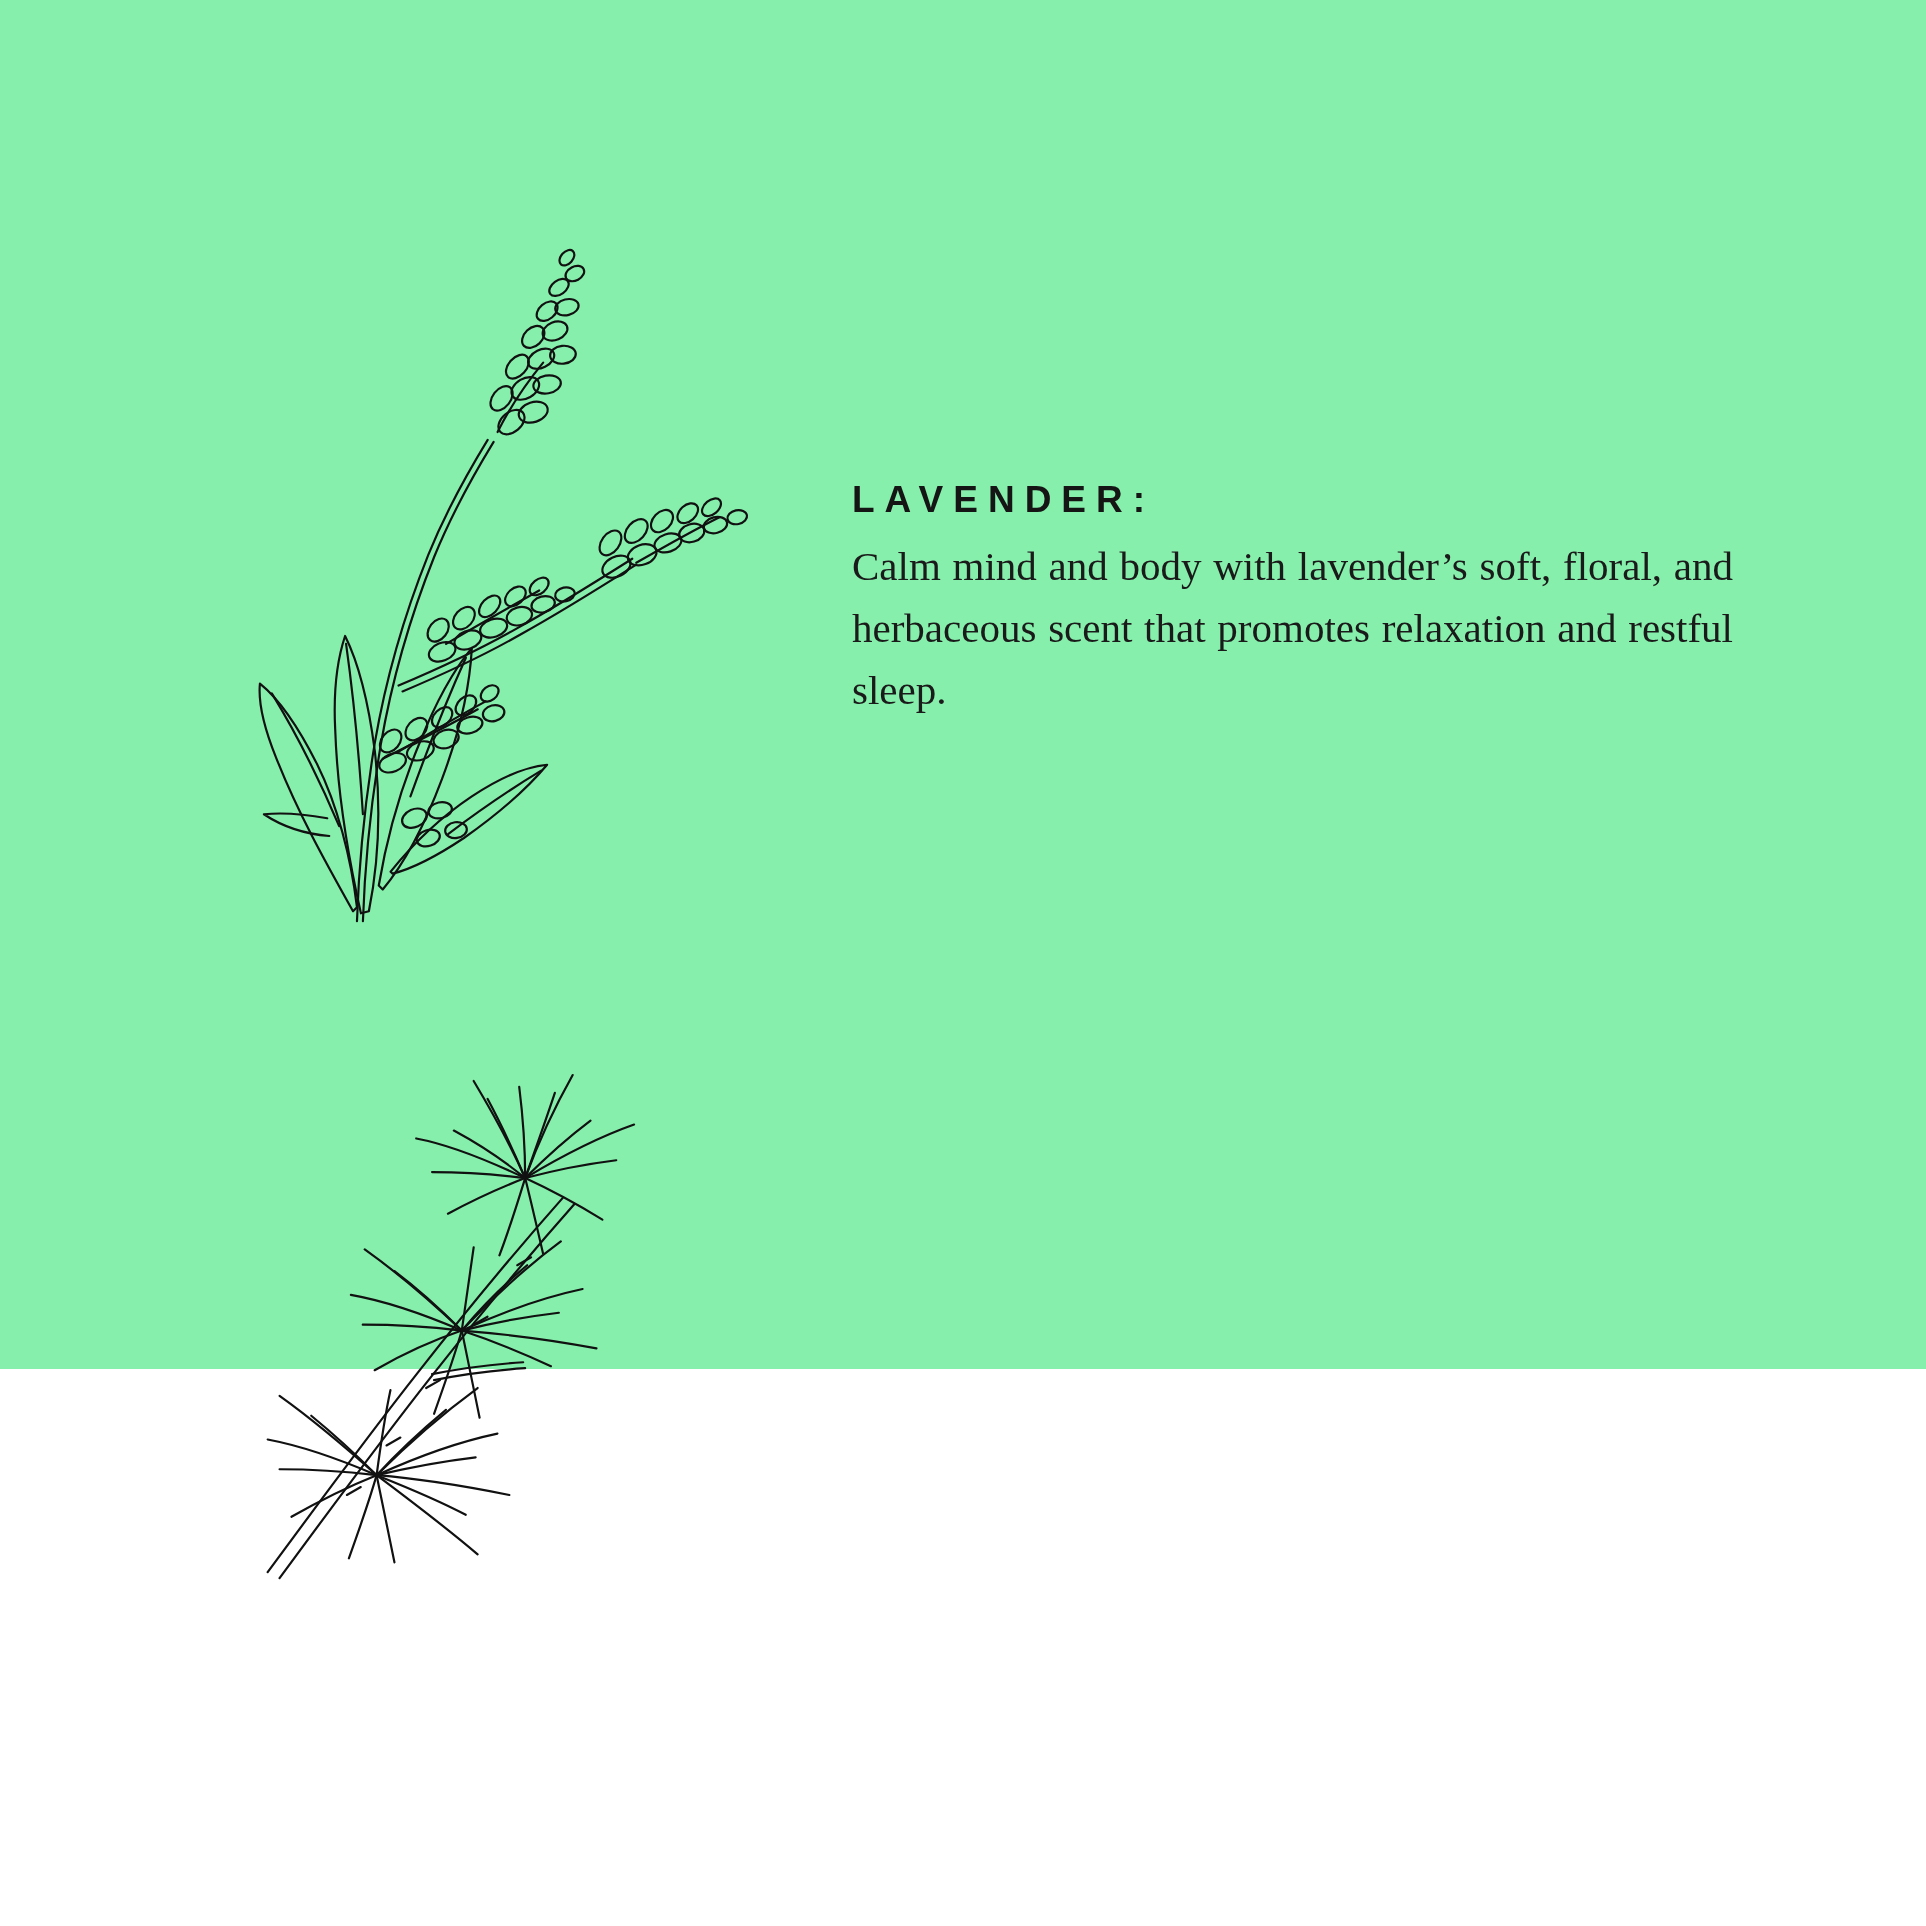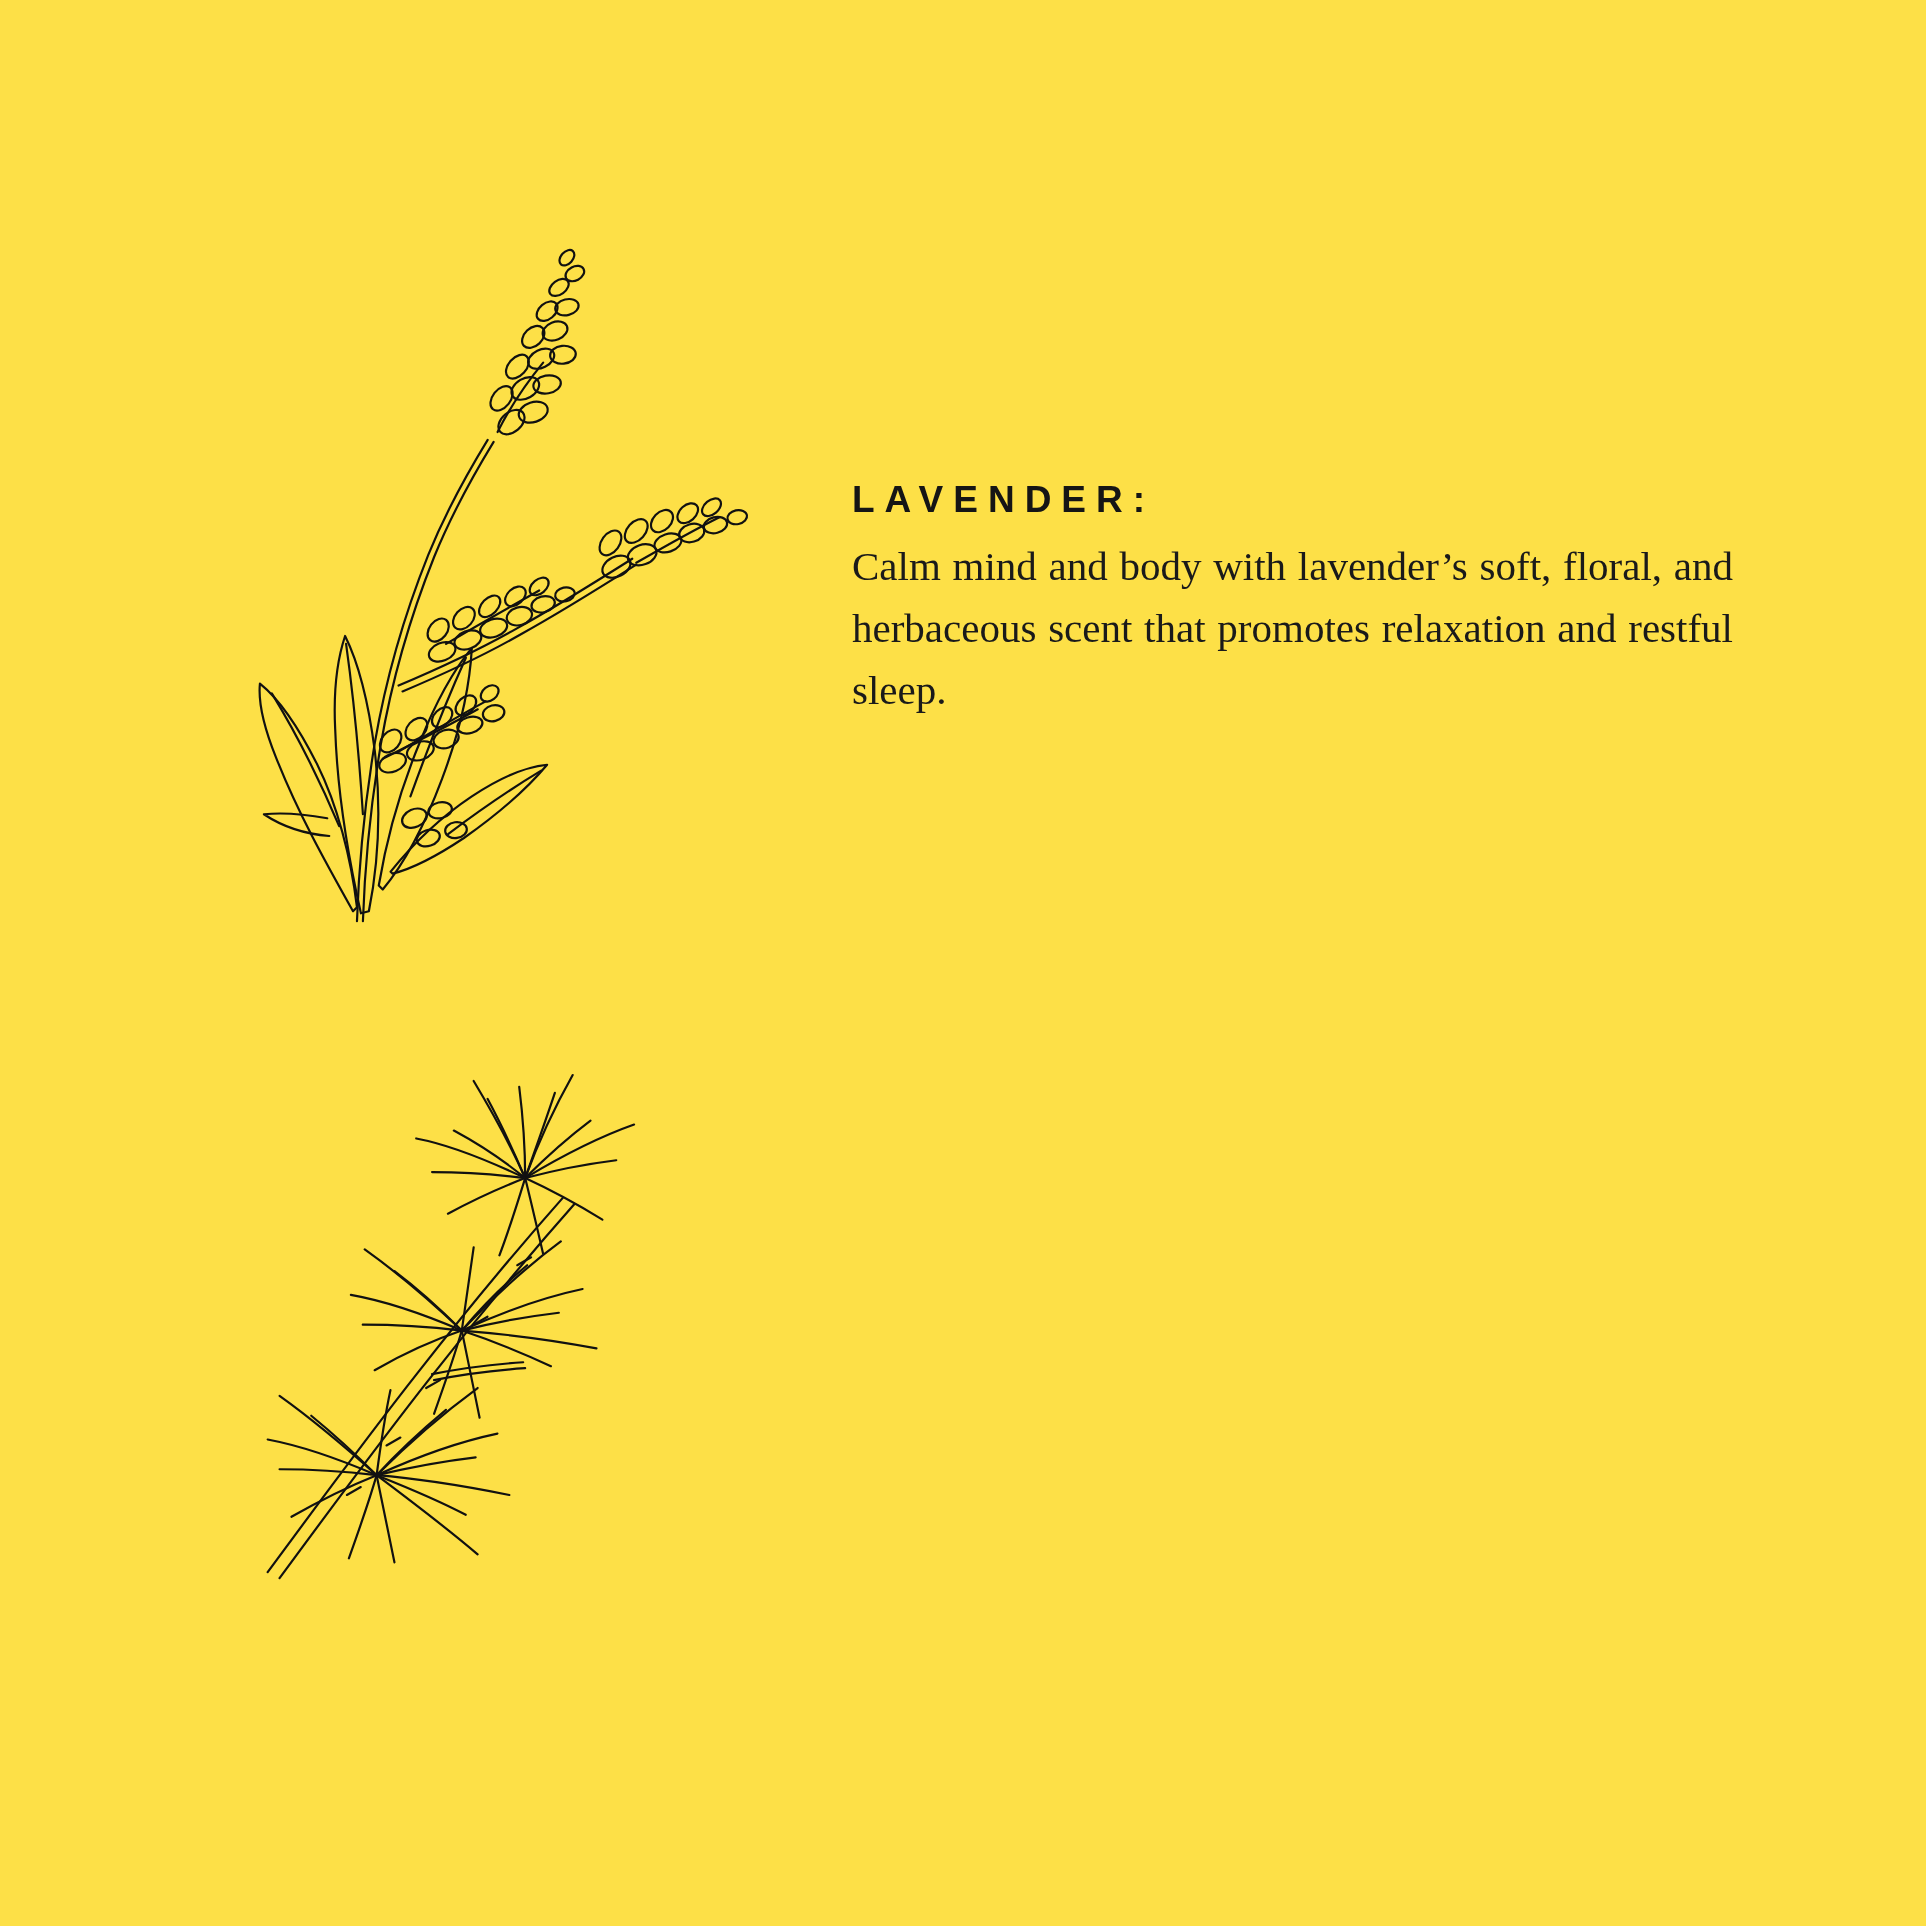--- a/index.html
+++ b/index.html
@@ -10,22 +10,22 @@
   body {
     width: 1927px;
     height: 1927px;
     font-family: "Liberation Serif", serif;
     color: #111111;
     overflow: hidden;
   }
   .page {
     position: relative;
     width: 1927px;
-    height: 1926px;
-    background: #fde047;
+    height: 1369px;
+    background: #86efac;
   }
   .entry {
     position: absolute;
     display: flex;
     align-items: flex-start;
   }
   .entry-1 { left: 149px; top: 228px; }
   .entry-2 { left: 228px; top: 980px; }
 
   .illus {

